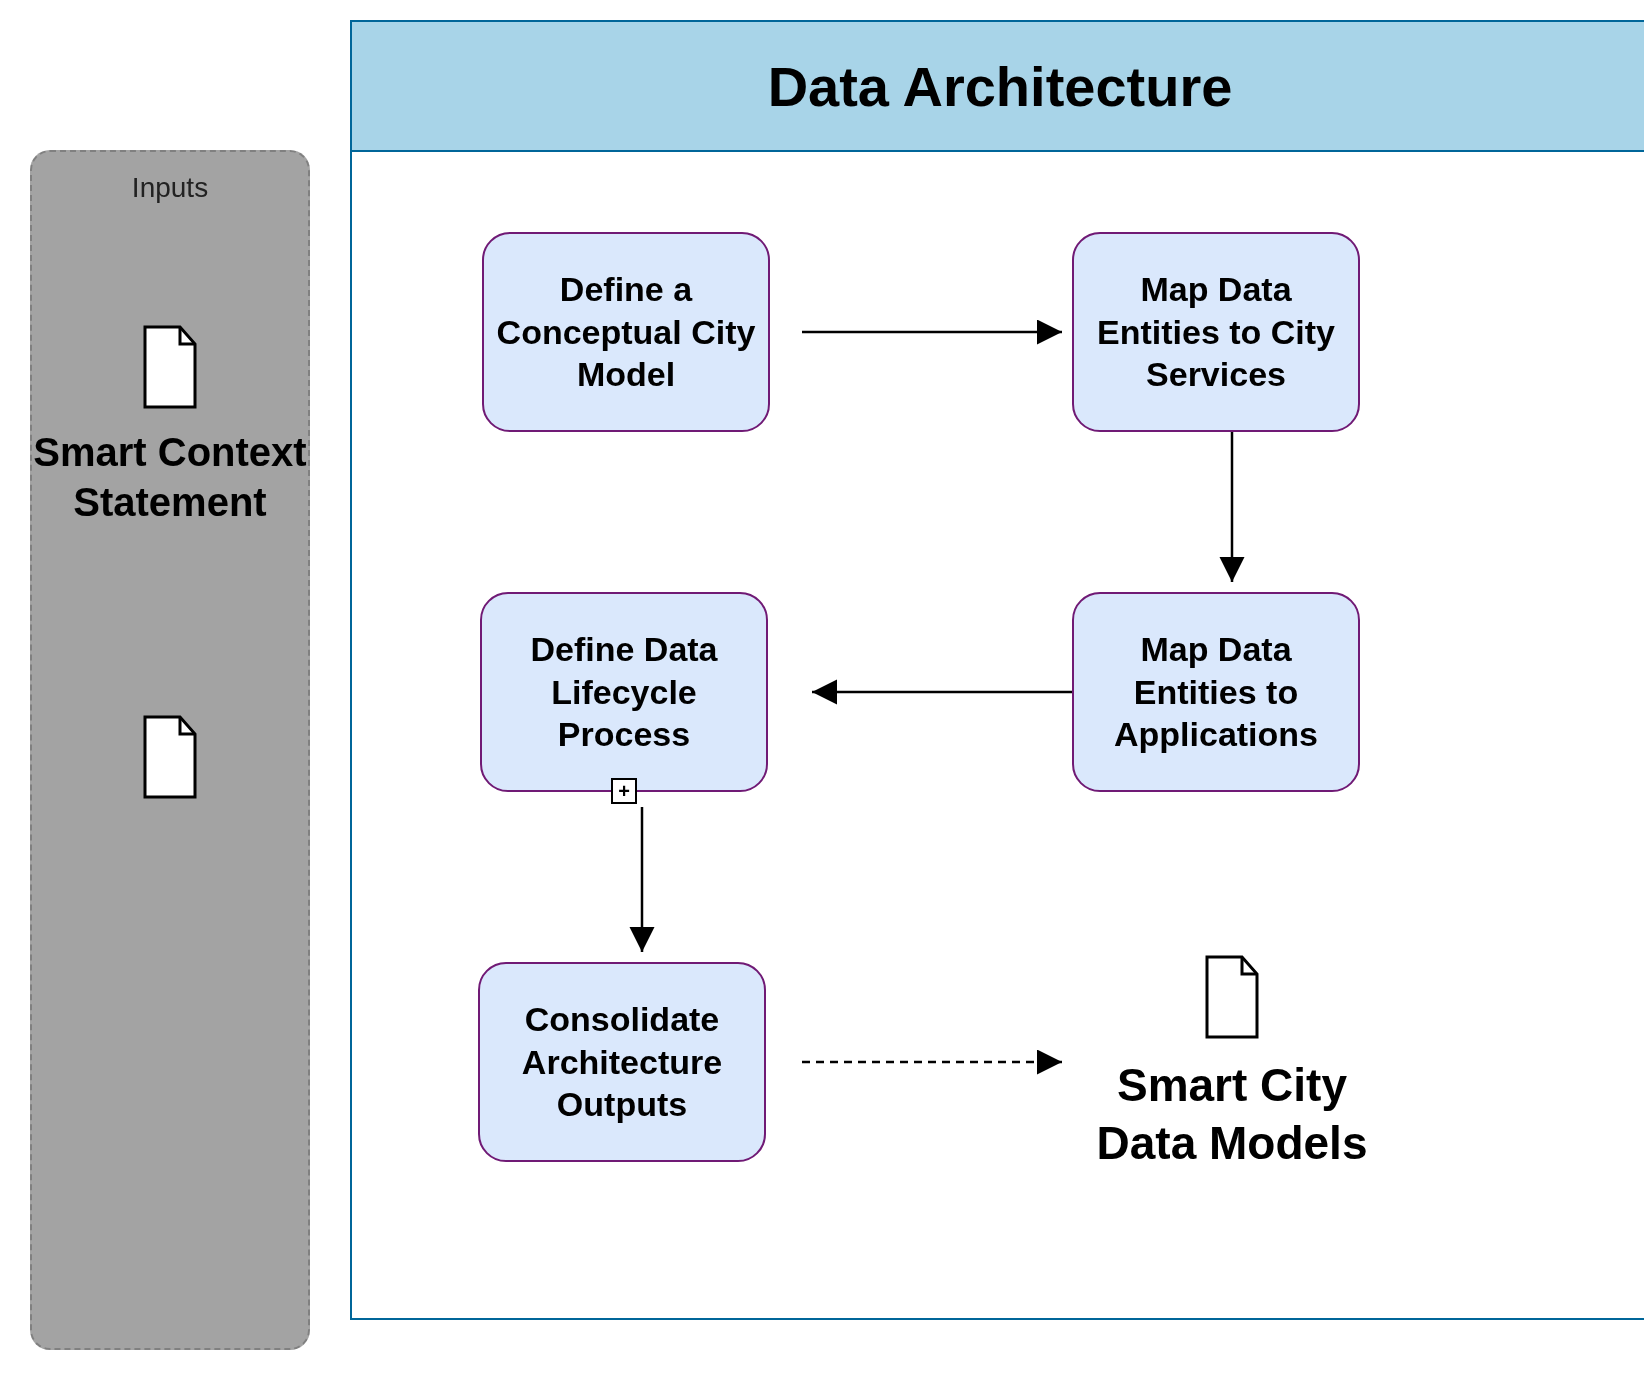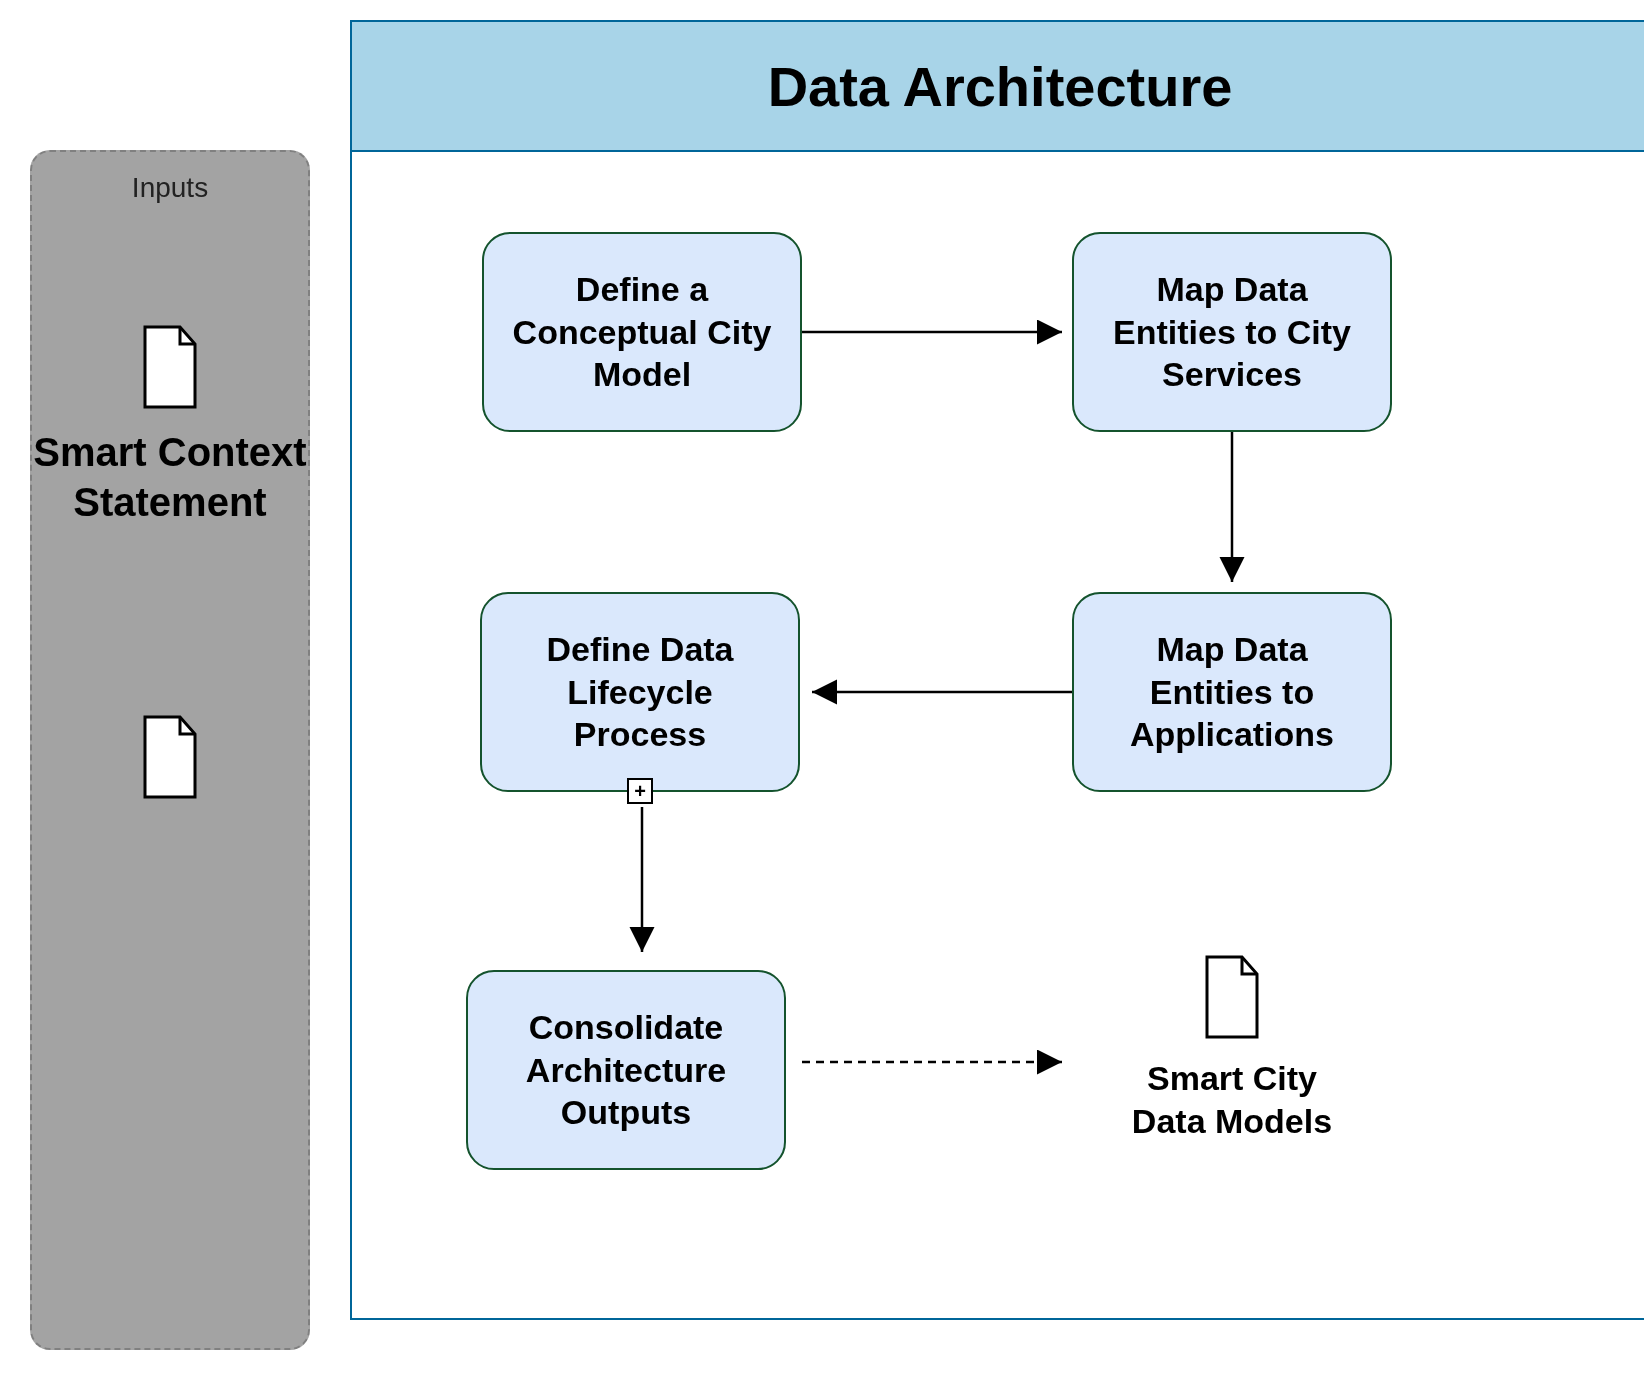--- a/index.html
+++ b/index.html
@@ -60,24 +60,24 @@
     border-bottom: 2px solid #006699;
     display: flex;
     align-items: center;
     justify-content: center;
     font-size: 56px;
     font-weight: bold;
     color: #000;
   }
   .process-box {
     position: absolute;
-    width: 320px;
+    width: 288px;
     height: 200px;
     background: #dae8fc;
-    border: 2px solid #14532d;
+    border: 2px solid #701a75;
     border-radius: 28px;
     display: flex;
     align-items: center;
     justify-content: center;
     text-align: center;
     font-size: 34px;
     font-weight: bold;
     line-height: 1.25;
     padding: 10px;
   }
@@ -95,21 +95,21 @@
     justify-content: center;
     font-size: 20px;
     font-weight: bold;
   }
   .output-item {
     position: absolute;
     text-align: center;
   }
   .output-item svg { display: block; margin: 0 auto 15px auto; }
   .output-label {
-    font-size: 34px;
+    font-size: 46px;
     font-weight: bold;
     line-height: 1.25;
   }
   svg.arrow { position: absolute; overflow: visible; }
 </style>
 </head>
 <body>
 
 <div class="canvas">
 
@@ -143,21 +143,21 @@
     </div>
 
     <div class="process-box" style="left:128px; top:570px;">
       <span>Define Data<br>Lifecycle<br>Process</span>
       <div class="sub-marker">+</div>
     </div>
     <div class="process-box" style="left:720px; top:570px;">
       <span>Map Data<br>Entities to<br>Applications</span>
     </div>
 
-    <div class="process-box" style="left:114px; top:940px;margin-top:8px;">
+    <div class="process-box" style="left:126px; top:940px;">
       <span>Consolidate<br>Architecture<br>Outputs</span>
     </div>
 
     <div class="output-item" style="left:720px; top:930px; width:320px;">
       <svg width="70" height="90">
         <path d="M10 5 L45 5 L60 22 L60 85 L10 85 Z" fill="#fff" stroke="#000" stroke-width="3"></path>
         <path d="M45 5 L45 22 L60 22" fill="none" stroke="#000" stroke-width="3"></path>
       </svg>
       <div class="output-label">Smart City<br>Data Models</div>
     </div>

